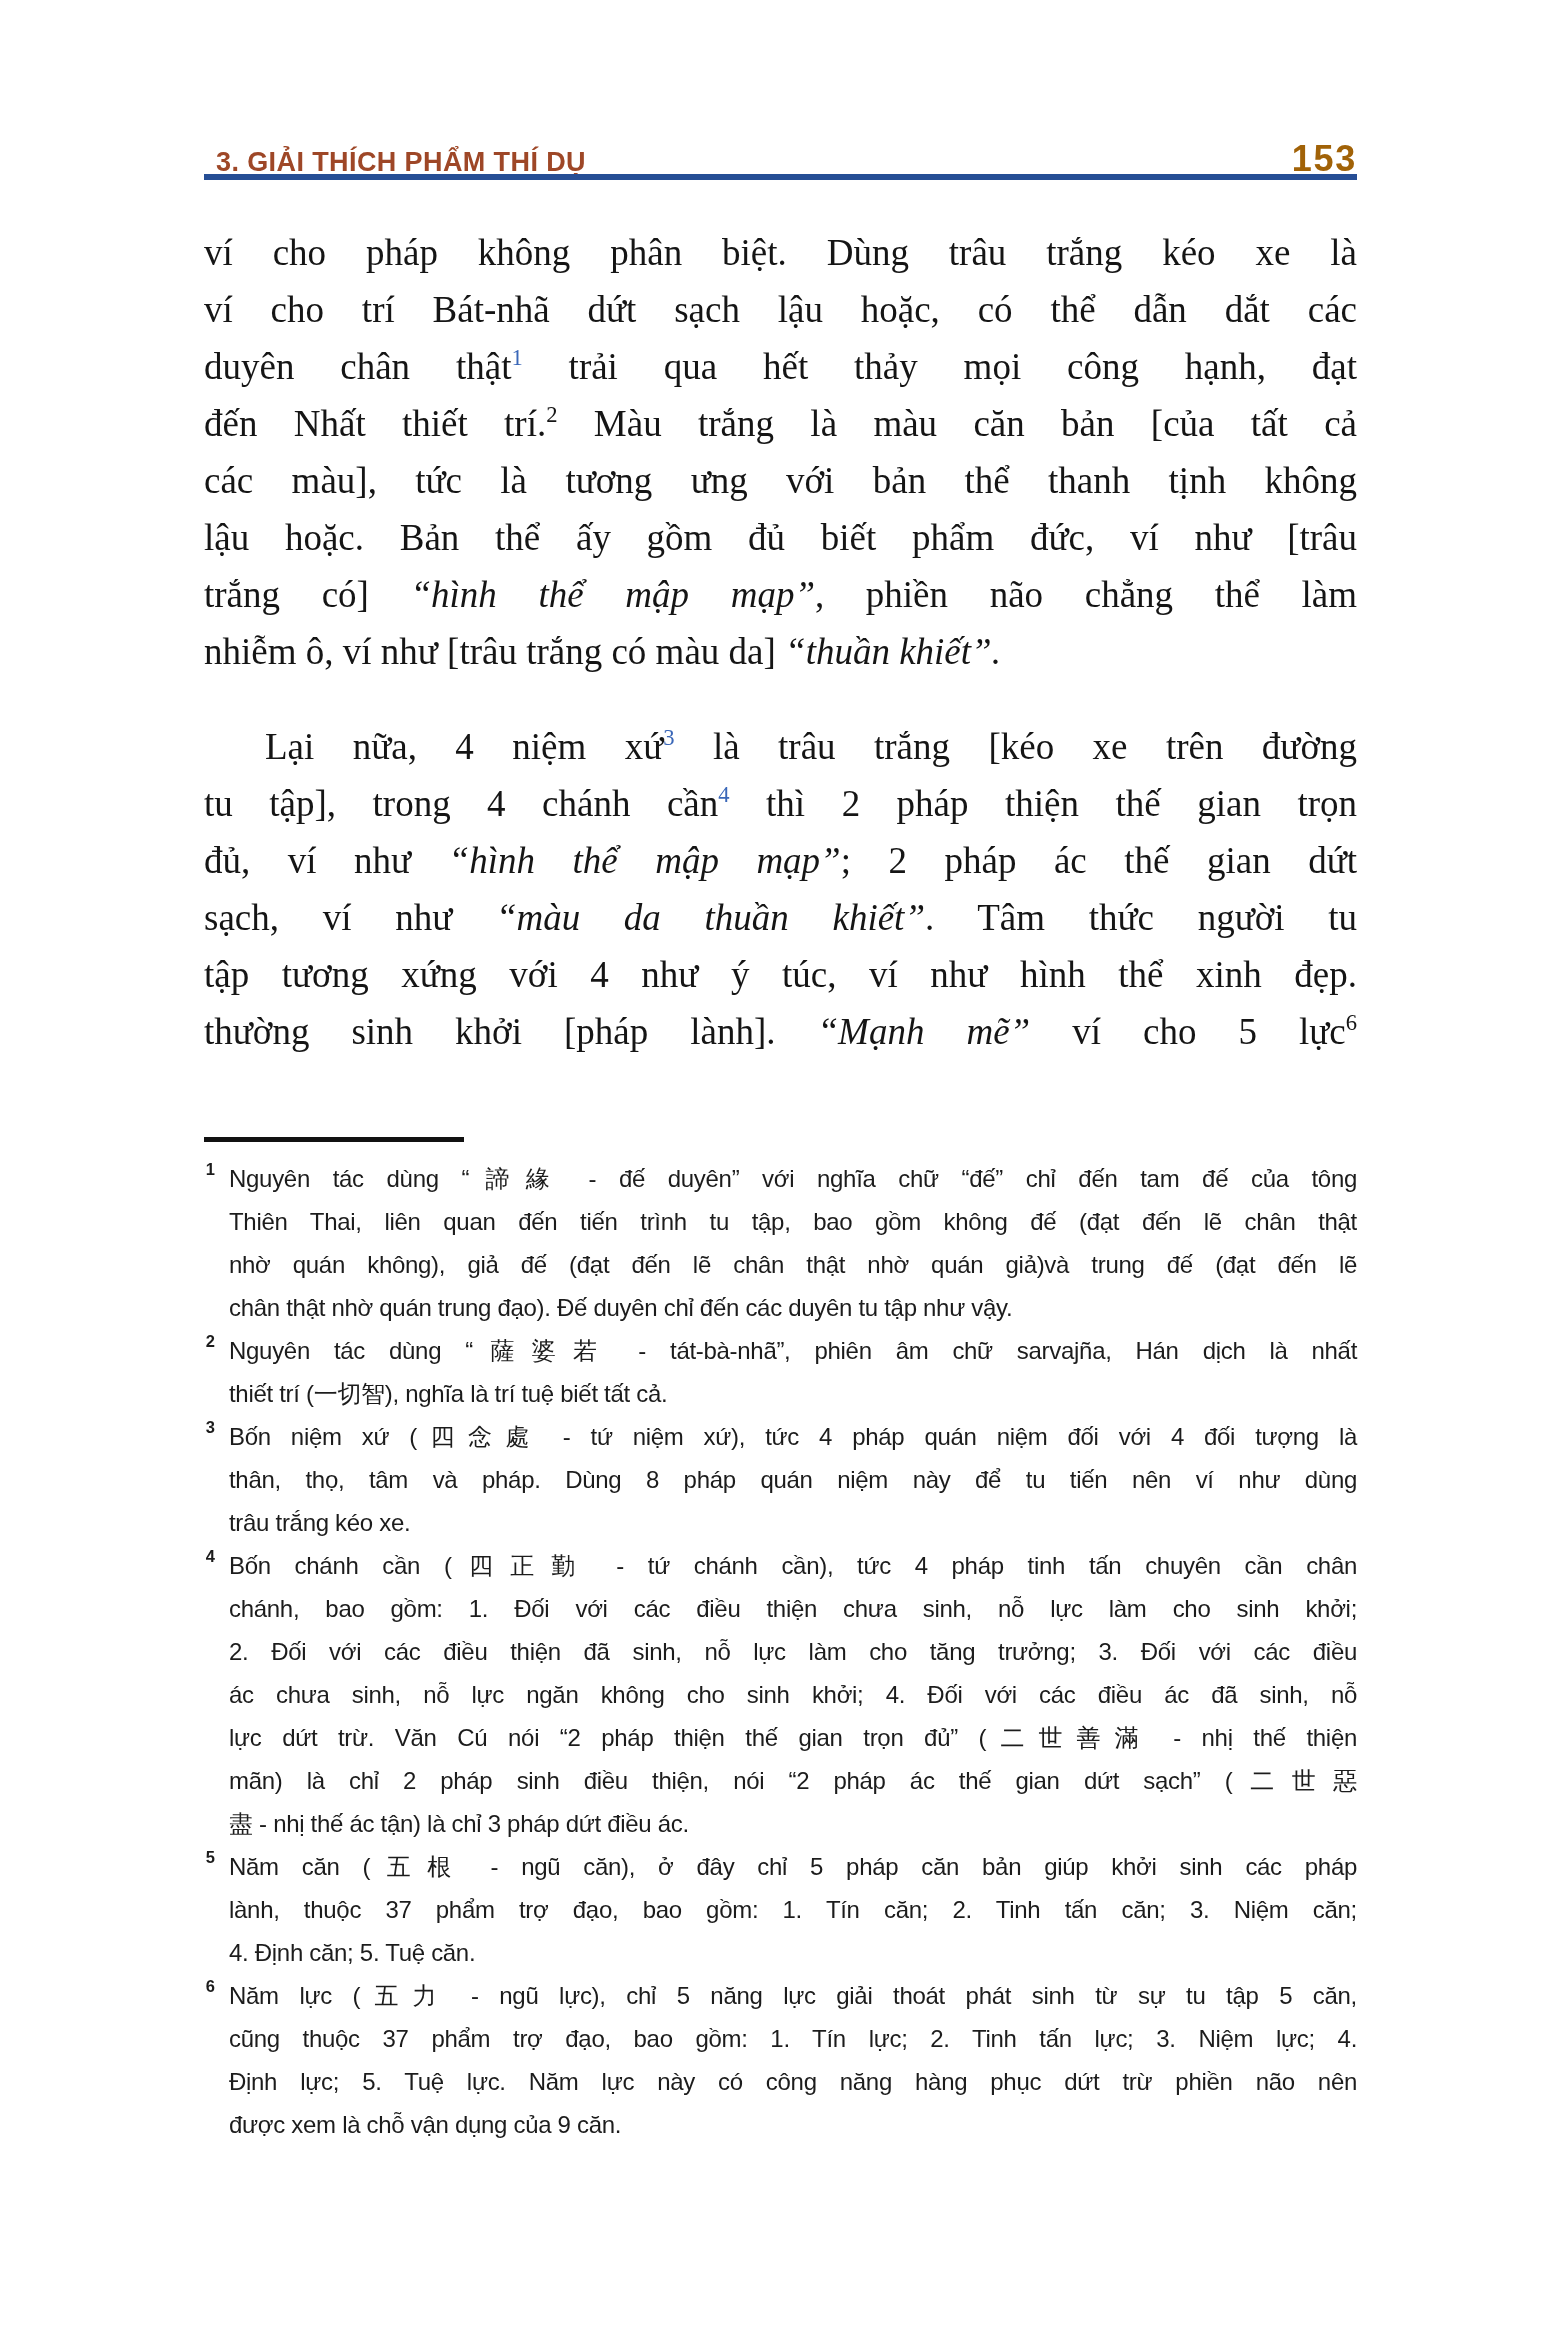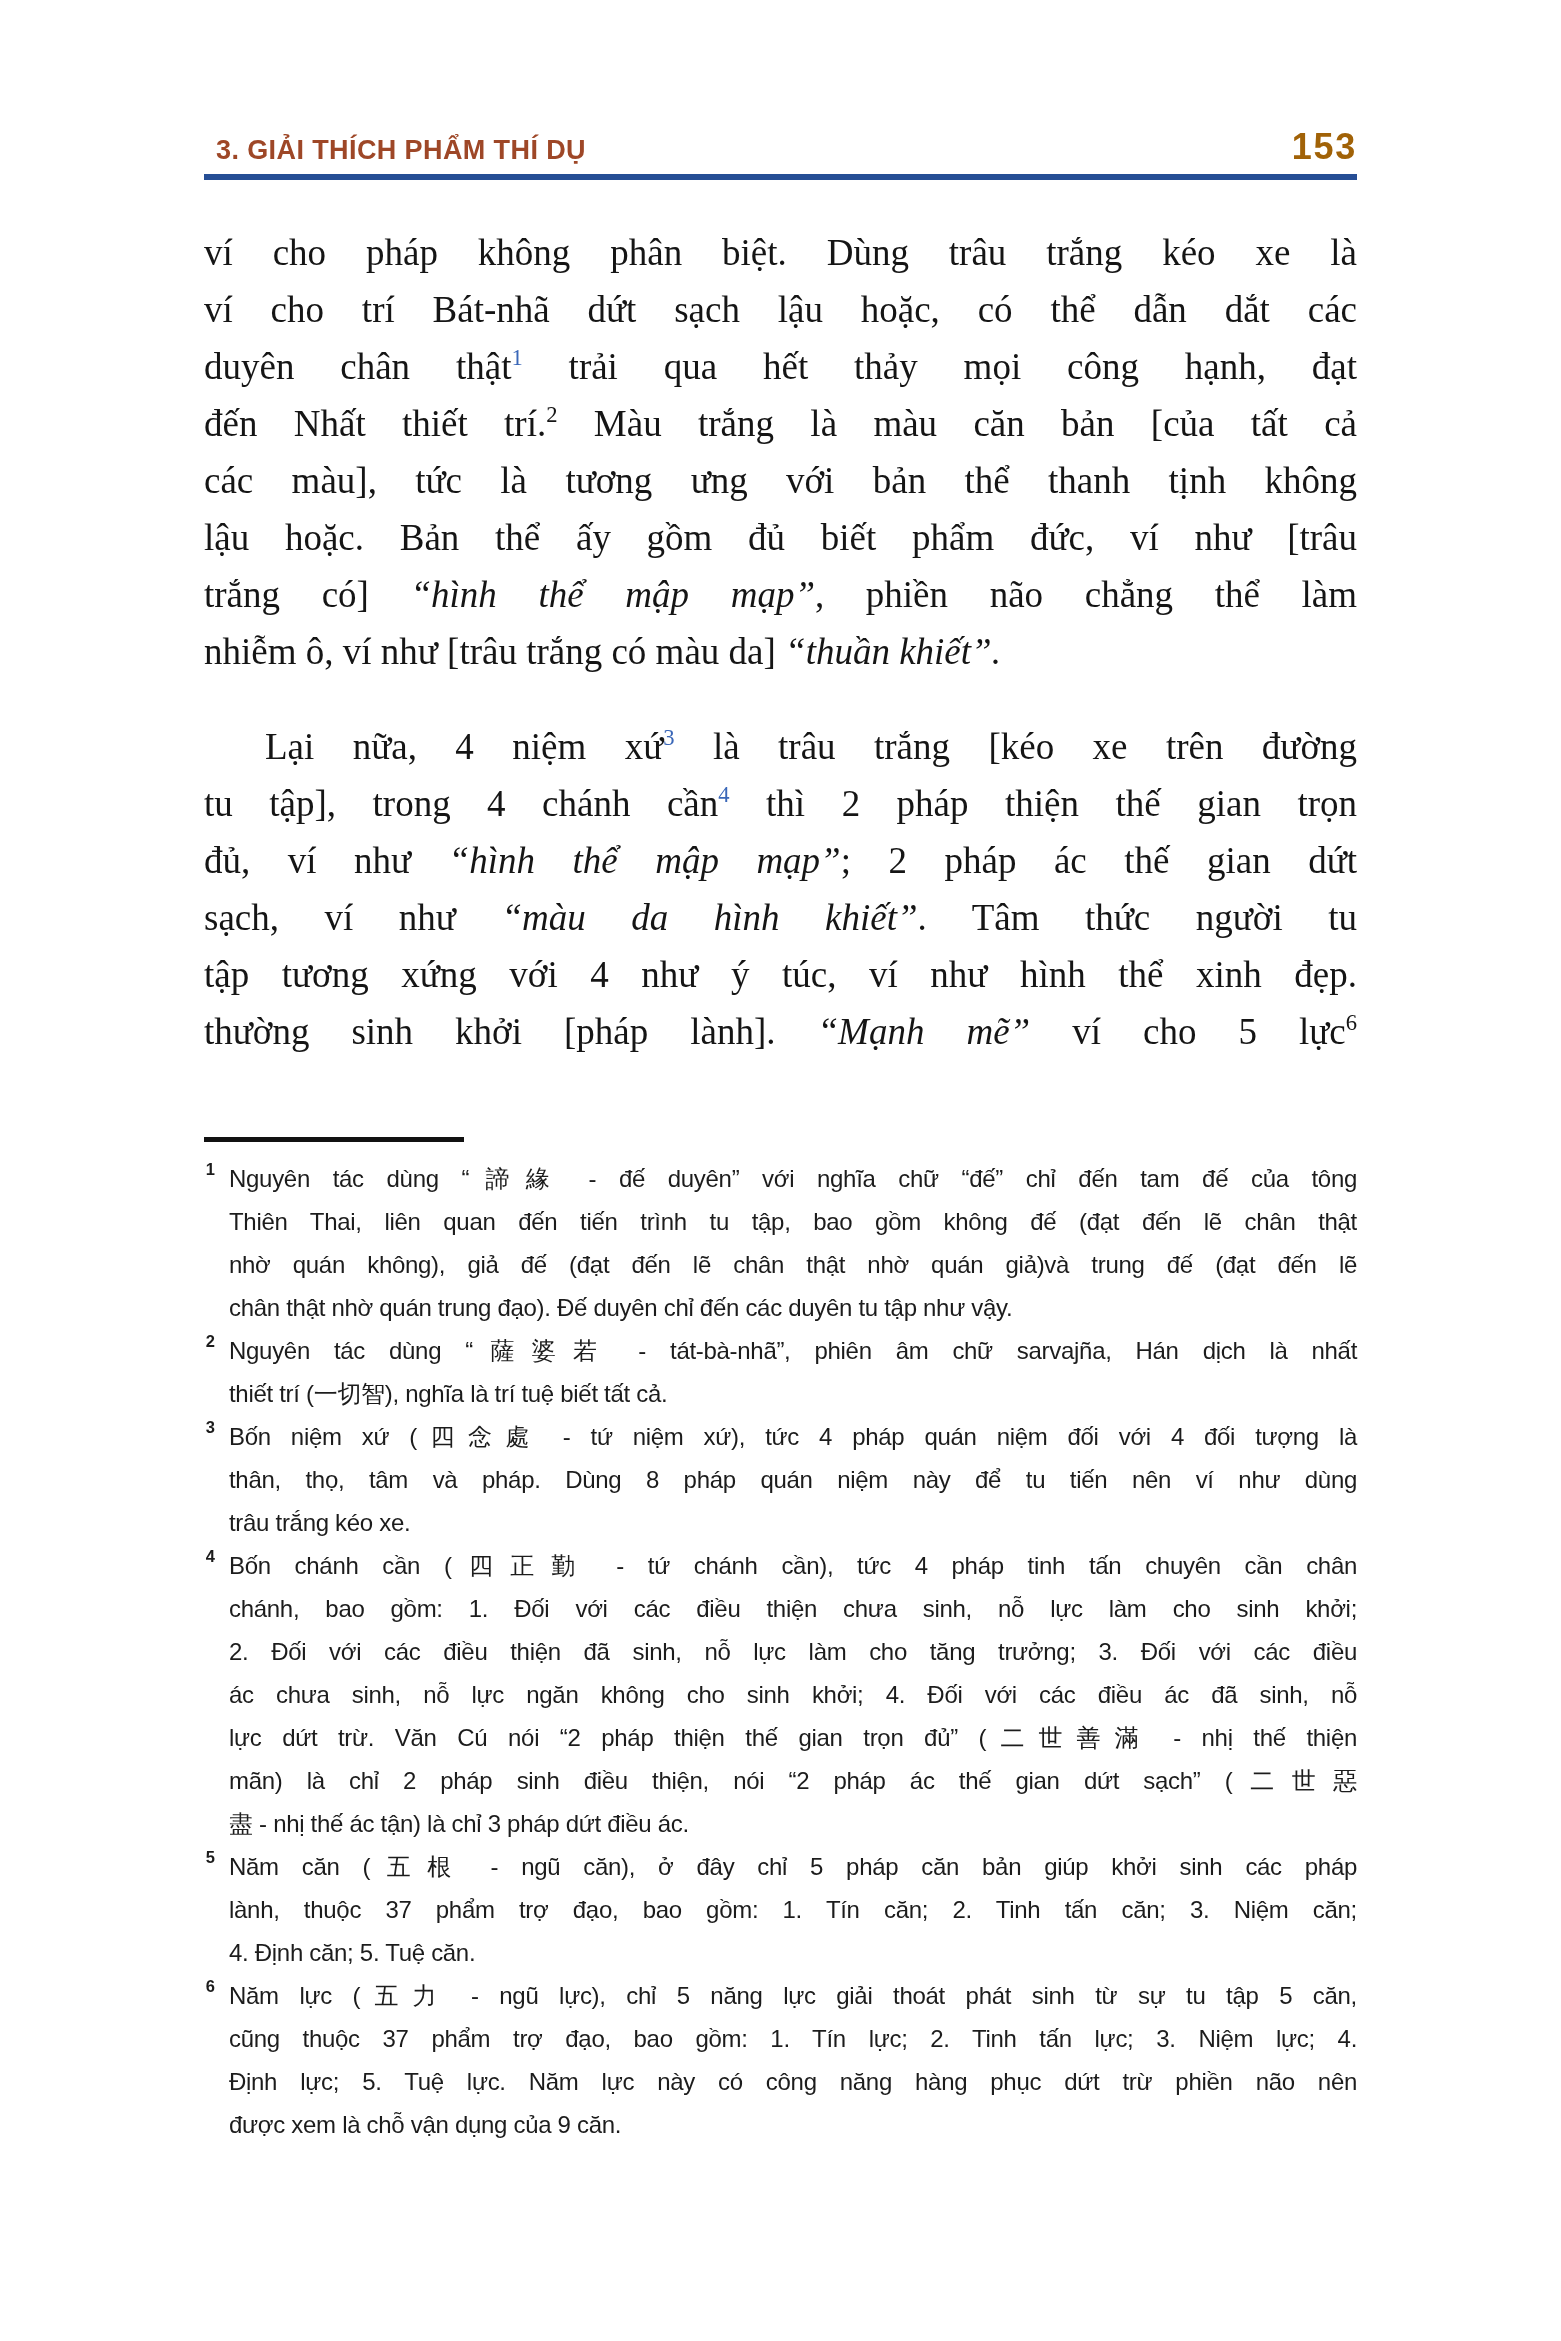--- a/index.html
+++ b/index.html
@@ -14,21 +14,21 @@
     background: #ffffff;
     overflow: hidden;
     font-family: "Liberation Serif", serif;
     color: var(--body-color, #151515);
   }
   
   .running-head {
     position: absolute;
     left: 204px;
     right: 204px;
-    top: 126px;
+    top: 138px;
     display: flex;
     justify-content: space-between;
     align-items: baseline;
   }
   .head-title {
     font-family: "Liberation Sans", sans-serif;
     font-weight: bold;
     font-size: 27px;
     letter-spacing: 0.4px;
     color: var(--header-color, #9E4727);
@@ -131,21 +131,21 @@
         <div class="line"><span>đến Nhất thiết trí.</span><span class="sup">2</span><span> Màu trắng là màu căn bản [của tất cả</span></div>
         <div class="line"><span>các màu], tức là tương ưng với bản thể thanh tịnh không</span></div>
         <div class="line"><span>lậu hoặc. Bản thể ấy gồm đủ biết phẩm đức, ví như [trâu</span></div>
         <div class="line"><span>trắng có] </span><span class="seg-i">“hình thể mập mạp”</span><span>, phiền não chẳng thể làm</span></div>
         <div class="line noj"><span>nhiễm ô, ví như [trâu trắng có màu da] </span><span class="seg-i">“thuần khiết”.</span></div>
       </div>
       <div class="para">
         <div class="line firstindent"><span>Lại nữa, 4 niệm xứ</span><span class="sup blue">3</span><span> là trâu trắng [kéo xe trên đường</span></div>
         <div class="line"><span>tu tập], trong 4 chánh cần</span><span class="sup blue">4</span><span> thì 2 pháp thiện thế gian trọn</span></div>
         <div class="line"><span>đủ, ví như </span><span class="seg-i">“hình thể mập mạp”</span><span>; 2 pháp ác thế gian dứt</span></div>
-        <div class="line"><span>sạch, ví như </span><span class="seg-i">“màu da hình khiết”</span><span>. Tâm thức người tu</span></div>
+        <div class="line"><span>sạch, ví như </span><span class="seg-i">“màu da thuần khiết”</span><span>. Tâm thức người tu</span></div>
         <div class="line"><span>tập tương xứng với 4 như ý túc, ví như hình thể xinh đẹp.</span></div>
         <div class="line"><span>thường sinh khởi [pháp lành]. </span><span class="seg-i">“Mạnh mẽ”</span><span> ví cho 5 lực</span><span class="sup">6</span></div>
       </div>
     </div>
 
   <div class="fn-separator"></div>
 
   <div class="footnotes" id="footnotes">
       <div class="footnote">
         <span class="fnum">1</span>

